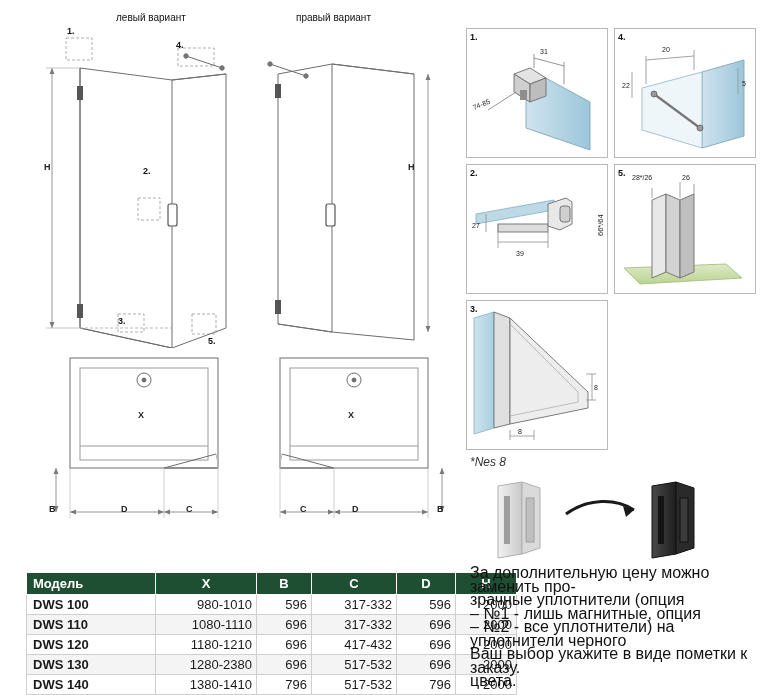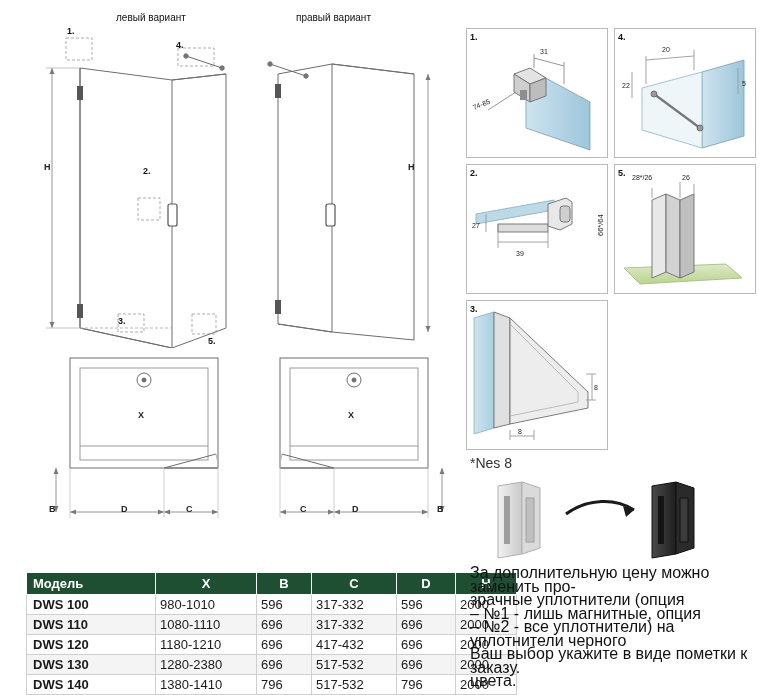--- a/index.html
+++ b/index.html
@@ -24,37 +24,37 @@
     font-size:13px;
   }
   table.spec th{
     background:#1f4f33;color:#ffffff;font-weight:bold;
     border:1px solid #ffffff;
     padding:3px 4px;text-align:center;
   }
   table.spec th.mdl{text-align:left;padding-left:6px;width:118px;}
   table.spec td{
     border:1px solid #cfcfcf;
-    padding:2px 4px;text-align:left;background:#fff;
+    padding:2px 4px;text-align:right;background:#fff;
   }
   table.spec td.mdl{text-align:left;padding-left:6px;font-weight:bold;}
   table.spec tr:nth-child(even) td{background:#f4f4f4;}
   .col-x{width:92px}.col-b{width:46px}.col-c{width:76px}.col-d{width:50px}.col-h{width:52px}
 
   
   .note{
     position:absolute;left:470px;top:566px;width:296px;
     font-size:16px;line-height:13.5px;color:#111;
   }
 
   
   .panel{position:absolute;border:1px solid #b9b9b9;background:#fff;}
 
   svg{display:block}
-  .seal-note{position:absolute;left:470px;top:455px;font-size:14px;color:#333;}
+  .seal-note{position:absolute;left:470px;top:455px;font-size:12px;font-style:italic;color:#333;}
 </style>
 </head>
 <body>
 
 <div class="sheet">
 
   <div class="ttl" style="left:116px;top:12px;">левый вариант</div>
   <div class="ttl" style="left:296px;top:12px;">правый вариант</div>
 
   <svg width="230" height="320" style="position:absolute;left:26px;top:28px;">

